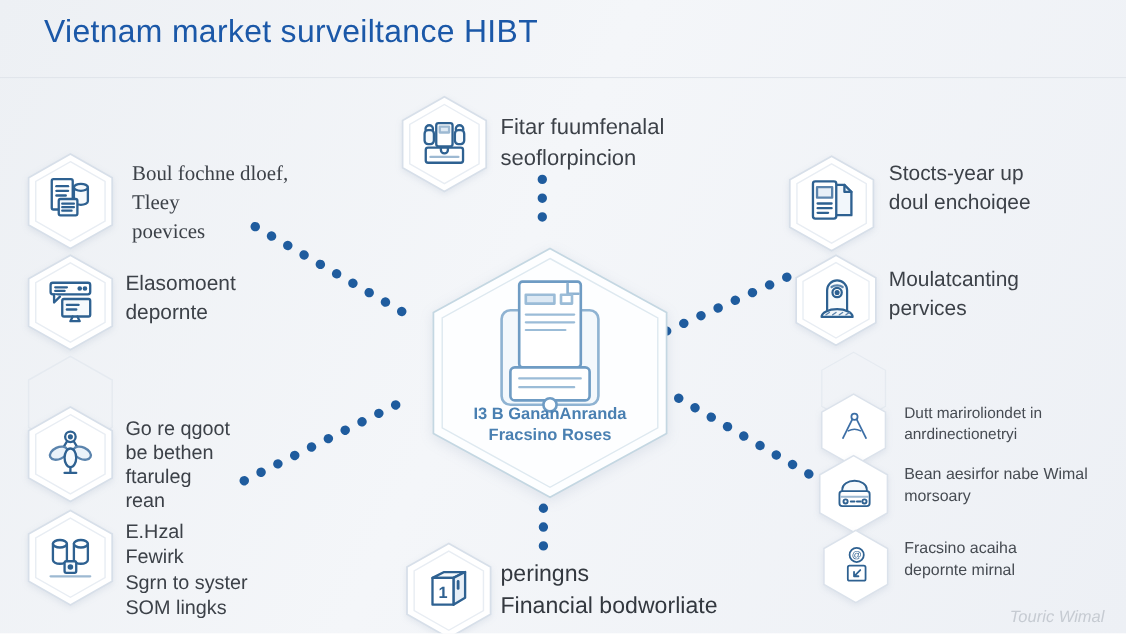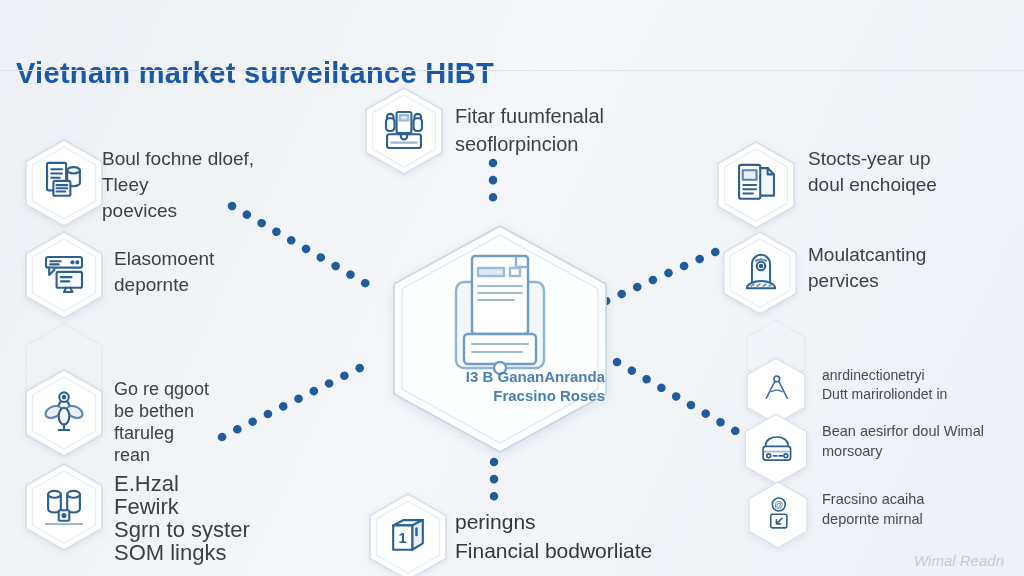--- a/index.html
+++ b/index.html
@@ -3,56 +3,55 @@
 <meta charset="utf-8">
 <style>
   * { margin:0; padding:0; box-sizing:border-box; }
   html,body { width:1024px; height:576px; }
   body { font-family:"Liberation Sans", sans-serif; background:#fff; }
   .canvas {
     position:relative; width:1024px; height:576px; overflow:hidden;
     background:linear-gradient(115deg,#edf0f4 0%,#f4f6f9 45%,#edf0f5 100%);
   }
   .title {
-    position:absolute; left:16px; top:13px;
-    font-size:29px; font-weight:700; color:#1b58a8; letter-spacing:.3px;
+    position:absolute; left:40px; top:13px;
+    font-size:29px; font-weight:400; color:#1b58a8; letter-spacing:.3px;
     white-space:nowrap;
-    margin-top:44px;
   }
   .rule { position:absolute; left:0; top:70px; width:1024px; height:1px; background:#e1e5eb; }
 
   .hex { position:absolute; filter:drop-shadow(0 2px 3px rgba(70,100,140,.10)); }
   .hex svg.frame { position:absolute; left:0; top:0; width:100%; height:100%; }
   .hex svg.glyph {
     position:absolute; left:50%; top:50%; transform:translate(-50%,-52%);
     width:58%; height:58%;
   }
   .ghost { position:absolute; opacity:.55; }
   .ghost svg { width:100%; height:100%; }
 
   .label { position:absolute; color:#3c4148; }
   .label div { white-space:nowrap; }
-  .lbl-left1  { left:102px; top:146px; font-size:19px; line-height:26px; }
+  .lbl-left1  { left:120px; top:146px; font-size:19px; line-height:26px;font-family:Liberation Serif, serif; }
   .lbl-left2  { left:114px; top:246px; font-size:19px; line-height:26px; }
   .lbl-left3  { left:114px; top:378px; font-size:18px; line-height:22px; }
-  .lbl-left4  { left:114px; top:472px; font-size:22px; line-height:23px; }
+  .lbl-left4  { left:114px; top:472px; font-size:18px; line-height:23px; }
   .lbl-top    { left:455px; top:102px; font-size:20px; line-height:28px; }
   .lbl-bottom { left:455px; top:507px; font-size:21px; line-height:29px; color:#33383f; }
   .lbl-right1 { left:808px; top:146px; font-size:19px; line-height:26px; }
   .lbl-right2 { left:808px; top:242px; font-size:19px; line-height:26px; }
   .lbl-right3 { left:822px; top:366px; font-size:14px;  line-height:19px; color:#464b52; }
   .lbl-right4 { left:822px; top:421px; font-size:14.5px; line-height:20px; color:#464b52; }
   .lbl-right5 { left:822px; top:489px; font-size:14.5px; line-height:20px; color:#464b52; }
 
   .center-hex { position:absolute; left:390px; top:224px; width:220px; height:230px;
                 filter:drop-shadow(0 3px 6px rgba(70,100,140,.12)); }
   .center-hex svg.frame { position:absolute; left:0; top:0; width:100%; height:100%; }
   .center-hex svg.glyph { position:absolute; left:52px; top:24px; width:116px; height:132px; }
   .center-label {
-    position:absolute; left:395px; top:367px; width:210px; text-align:right;
+    position:absolute; left:395px; top:367px; width:210px; text-align:center;
     font-size:15px; font-weight:700; color:#4a80b2; line-height:19px;
   }
   .center-label div { white-space:nowrap; }
 
   .dots { position:absolute; left:0; top:0; width:1024px; height:576px; pointer-events:none; }
 
   .watermark {
     position:absolute; right:20px; bottom:7px;
     font-style:italic; font-size:15px; color:#c6cbd2;
   }
@@ -281,40 +280,40 @@
       <path d="M42 2 L80 23.5 V66.5 L42 88 L4 66.5 V23.5 Z" fill="#ffffff" stroke="#dbe2eb" stroke-width="1.8"></path>
     </svg>
     <svg class="glyph" viewBox="0 0 46 46" fill="none" stroke="#3c6ea5" stroke-width="2" stroke-linecap="round" stroke-linejoin="round">
       <circle cx="24" cy="9" r="3.5" fill="#ffffff"></circle>
       <path d="M21.5 12 L11 33"></path>
       <path d="M26.5 12 L37 33"></path>
       <path d="M17 25 Q24 21 31 25" stroke-width="1.6"></path>
     </svg>
   </div>
   <div class="label lbl-right3">
+    <div>Dutt mariroliondet in</div>
     <div>anrdinectionetryi</div>
-    <div>Dutt mariroliondet in</div>
   </div>
 
   <div class="hex" style="left:742px;top:412px;width:68px;height:74px">
     <svg class="frame" viewBox="0 0 84 90">
       <path d="M42 2 L80 23.5 V66.5 L42 88 L4 66.5 V23.5 Z" fill="#ffffff" stroke="#dbe2eb" stroke-width="1.8"></path>
     </svg>
     <svg class="glyph" viewBox="0 0 46 46" fill="none" stroke="#2e6191" stroke-width="2" stroke-linecap="round" stroke-linejoin="round">
       <path d="M11 21 v-2 a13 9 0 0 1 26 0 v2" fill="#f6fafd"></path>
       <rect x="8" y="21" width="32" height="16" rx="3" fill="#ffffff"></rect>
       <line x1="10" y1="27" x2="38" y2="27" stroke="#9db9d2"></line>
       <circle cx="14.5" cy="32" r="2.2"></circle>
       <line x1="20" y1="32" x2="24" y2="32"></line>
       <line x1="26.5" y1="32" x2="30.5" y2="32"></line>
       <circle cx="34.5" cy="32" r="2.2"></circle>
     </svg>
   </div>
   <div class="label lbl-right4">
-    <div>Bean aesirfor doul Wimal</div>
+    <div>Bean aesirfor nabe Wimal</div>
     <div>morsoary</div>
   </div>
 
   <div class="hex" style="left:746px;top:480px;width:64px;height:70px">
     <svg class="frame" viewBox="0 0 84 90">
       <path d="M42 2 L80 23.5 V66.5 L42 88 L4 66.5 V23.5 Z" fill="#ffffff" stroke="#dbe2eb" stroke-width="1.8"></path>
     </svg>
     <svg class="glyph" viewBox="0 0 46 46" fill="none" stroke="#2e6191" stroke-width="2" stroke-linecap="round" stroke-linejoin="round">
       <circle cx="24" cy="11" r="8" fill="#ffffff"></circle>
       <text x="24" y="15" font-size="11" fill="#2e6191" stroke="none" text-anchor="middle" font-family="Liberation Sans, sans-serif">@</text>
@@ -338,15 +337,15 @@
       <path d="M31 16 v6" stroke-width="2.4"></path>
       <rect x="9" y="13" width="18" height="23" fill="#ffffff"></rect>
       <text x="18" y="30" font-size="14" font-weight="bold" fill="#2e6191" stroke="none" text-anchor="middle" font-family="Liberation Sans, sans-serif">1</text>
     </svg>
   </div>
   <div class="label lbl-bottom">
     <div>peringns</div>
     <div>Financial bodworliate</div>
   </div>
 
-  <div class="watermark">Wimal Readn</div>
+  <div class="watermark">Touric Wimal</div>
 
 </div>
 
 </body></html>

